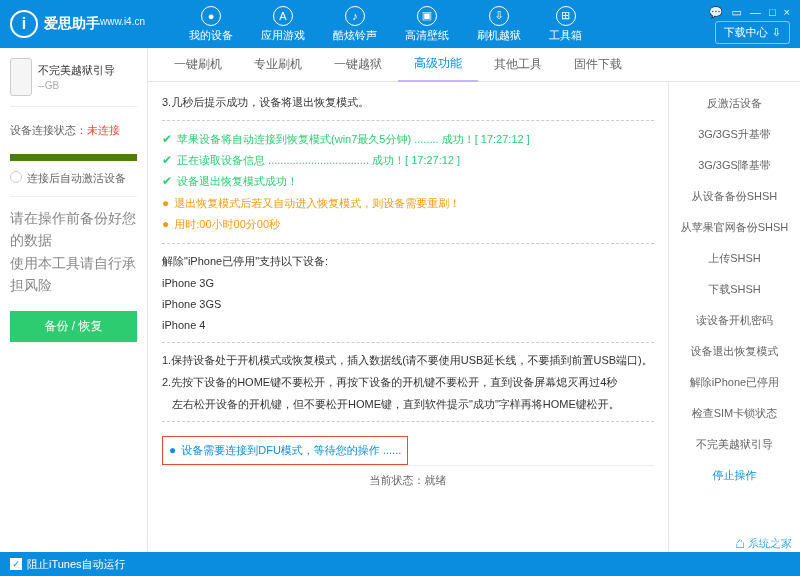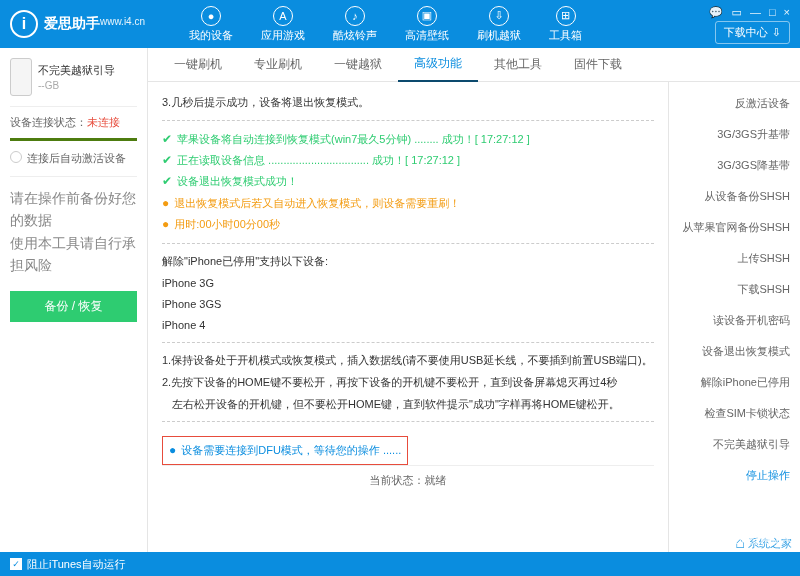--- a/index.html
+++ b/index.html
@@ -16,47 +16,47 @@
 .header-right{margin-left:auto;display:flex;align-items:center;gap:10px;font-size:11px}
 .win-btn{cursor:pointer;opacity:.9}
 .dl-center{padding:3px 8px;border:1px solid rgba(255,255,255,.5);border-radius:3px;cursor:pointer;display:flex;align-items:center;gap:4px}
 .body{display:flex;height:504px}
 .sidebar{width:148px;border-right:1px solid #e5e5e5;padding:10px;display:flex;flex-direction:column;font-size:11px}
 .device-box{display:flex;align-items:center;gap:6px;margin-bottom:10px}
 .device-img{width:22px;height:38px;border:1px solid #ccc;border-radius:3px;background:#f5f5f5}
 .device-info{display:flex;flex-direction:column;gap:2px}
 .device-name{color:#333;font-size:11px}
 .device-cap{color:#aaa;font-size:10px}
-.conn-status{padding:8px 0;border-top:1px solid #eee;border-bottom:3px solid #4d7c0f;color:#666}
+.conn-status{padding:16px 0;border-top:1px solid #eee;border-bottom:7px solid #4d7c0f;color:#666}
 .conn-status .red{color:#e74c3c}
 .auto-activate{padding:10px 0;display:flex;align-items:flex-start;gap:5px;color:#666;border-bottom:1px solid #eee}
 .radio{width:12px;height:12px;border:1px solid #ccc;border-radius:50%}
 .warning{padding:10px 0;color:#888;line-height:1.6;font-size:14px}
 .backup-btn{background:#2ecc71;color:#fff;text-align:center;padding:7px 0;cursor:pointer;font-size:12px;margin-top:4px}
 .main{flex:1;display:flex;flex-direction:column}
 .tabs{display:flex;border-bottom:1px solid #e5e5e5;height:34px;align-items:center;padding:0 10px;font-size:12px}
 .tab{padding:16px 16px;color:#666;cursor:pointer;height:22px;display:flex;align-items:center}
-.tab.active{color:#0a8ddf;border-bottom:2px solid #0c4a6e}
+.tab.active{color:#0a8ddf;border-bottom:2px solid #c4b5fd}
 .content{flex:1;display:flex;overflow:hidden}
 .log-area{flex:1;padding:8px 14px;font-size:11px;color:#555;overflow-y:auto;line-height:1.7}
 .log-line{display:flex;align-items:center;gap:5px;margin:1px 0}
 .icon-check{color:#2ecc71;font-size:12px}
 .icon-warn{color:#f39c12;font-size:12px}
 .icon-info{color:#0a8ddf;font-size:12px}
 .green{color:#2ecc71}
 .orange{color:#f39c12}
 .hr{border:0;border-top:1px dashed #ccc;margin:8px 0}
 .section-title{color:#333;margin:4px 0}
 .dev-list{color:#333;margin:2px 0}
 .step{color:#333;margin:3px 0}
 .highlight-box{border:1.5px solid #e74c3c;padding:3px 6px;display:inline-flex;align-items:center;gap:5px;margin-top:6px}
 .highlight-box .blue{color:#0a8ddf}
 .status-bar{text-align:center;padding:5px 0;font-size:11px;color:#666;border-top:1px solid #eee}
 .right-panel{width:132px;border-left:1px solid #e5e5e5;padding:6px 0;font-size:11px}
-.right-item{padding:8px 10px;color:#666;cursor:pointer;text-align:right}
+.right-item{padding:8px 10px;color:#666;cursor:pointer;text-align:center}
 .right-item.active{color:#0a8ddf}
 .footer{background:#0a8ddf;height:24px;display:flex;align-items:center;padding:0 10px;color:#fff;font-size:11px}
 .footer-check{width:12px;height:12px;background:#fff;margin-right:5px;display:flex;align-items:center;justify-content:center;color:#0a8ddf;font-size:9px}
 .watermark{position:absolute;bottom:24px;right:8px;color:#0a8ddf;font-size:11px;opacity:.85;display:flex;align-items:center;gap:3px}
 .wm-sub{position:absolute;bottom:28px;right:10px;font-size:9px;color:rgba(255,255,255,.85)}
 .top-icons{position:absolute;top:6px;right:10px;display:flex;gap:8px;color:#fff;font-size:11px}
 </style>
 </head>
 <body>
 

